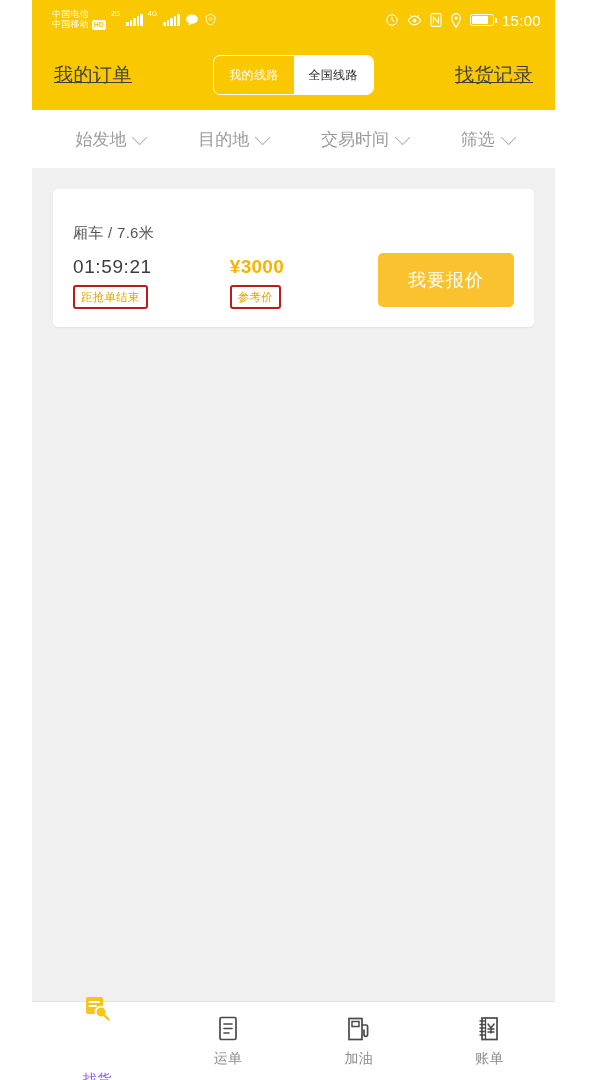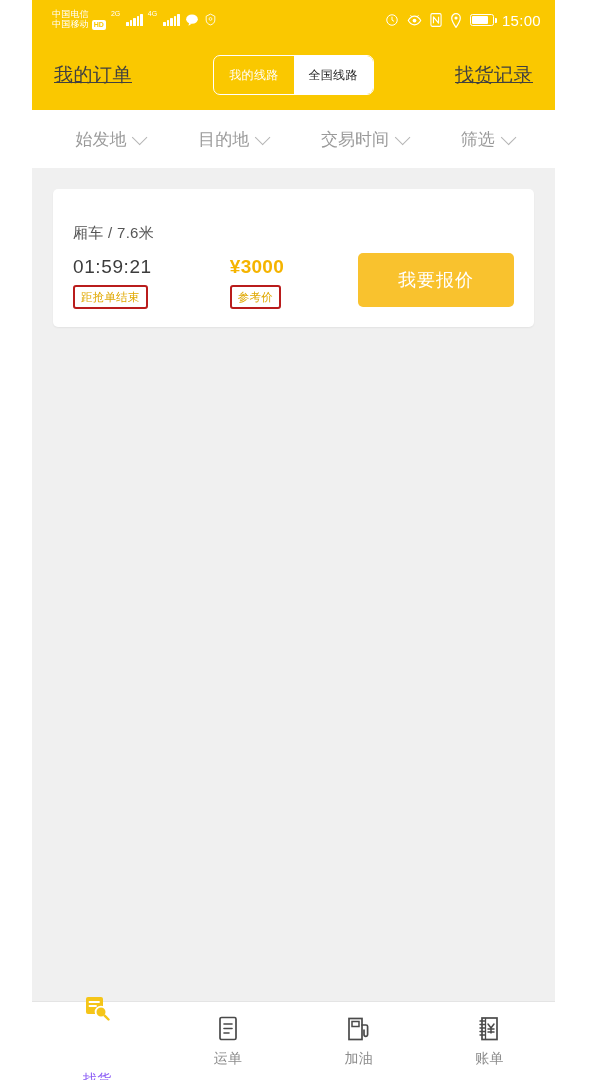--- a/index.html
+++ b/index.html
@@ -107,21 +107,21 @@
   .blk.price { margin-left:78px; }
   .countdown { font-size:19px; color:#3c3c3c; letter-spacing:.6px; }
   .price-val { font-size:19px; font-weight:bold; color:#F5B400; letter-spacing:.3px; }
   .badge {
     margin-top:7px; border:2px solid #b91c1c; border-radius:3px;
     padding:2.5px 6px; font-size:11.5px; color:#E0A800; letter-spacing:.2px;
   }
   .quote-btn {
     margin-left:auto; margin-top:-3px;
     background:#F9C22E; border:none; border-radius:5px;
-    width:156px; height:54px; color:#ffffff; font-size:18px;
+    width:136px; height:54px; color:#ffffff; font-size:18px;
     letter-spacing:1px; cursor:pointer;
     font-family:"Liberation Sans", sans-serif;
   }
 
   
   .tabbar {
     height:79px; background:#ffffff; border-top:1px solid #e4e4e4;
     display:flex; align-items:center; flex-shrink:0;
   }
   .tab {

